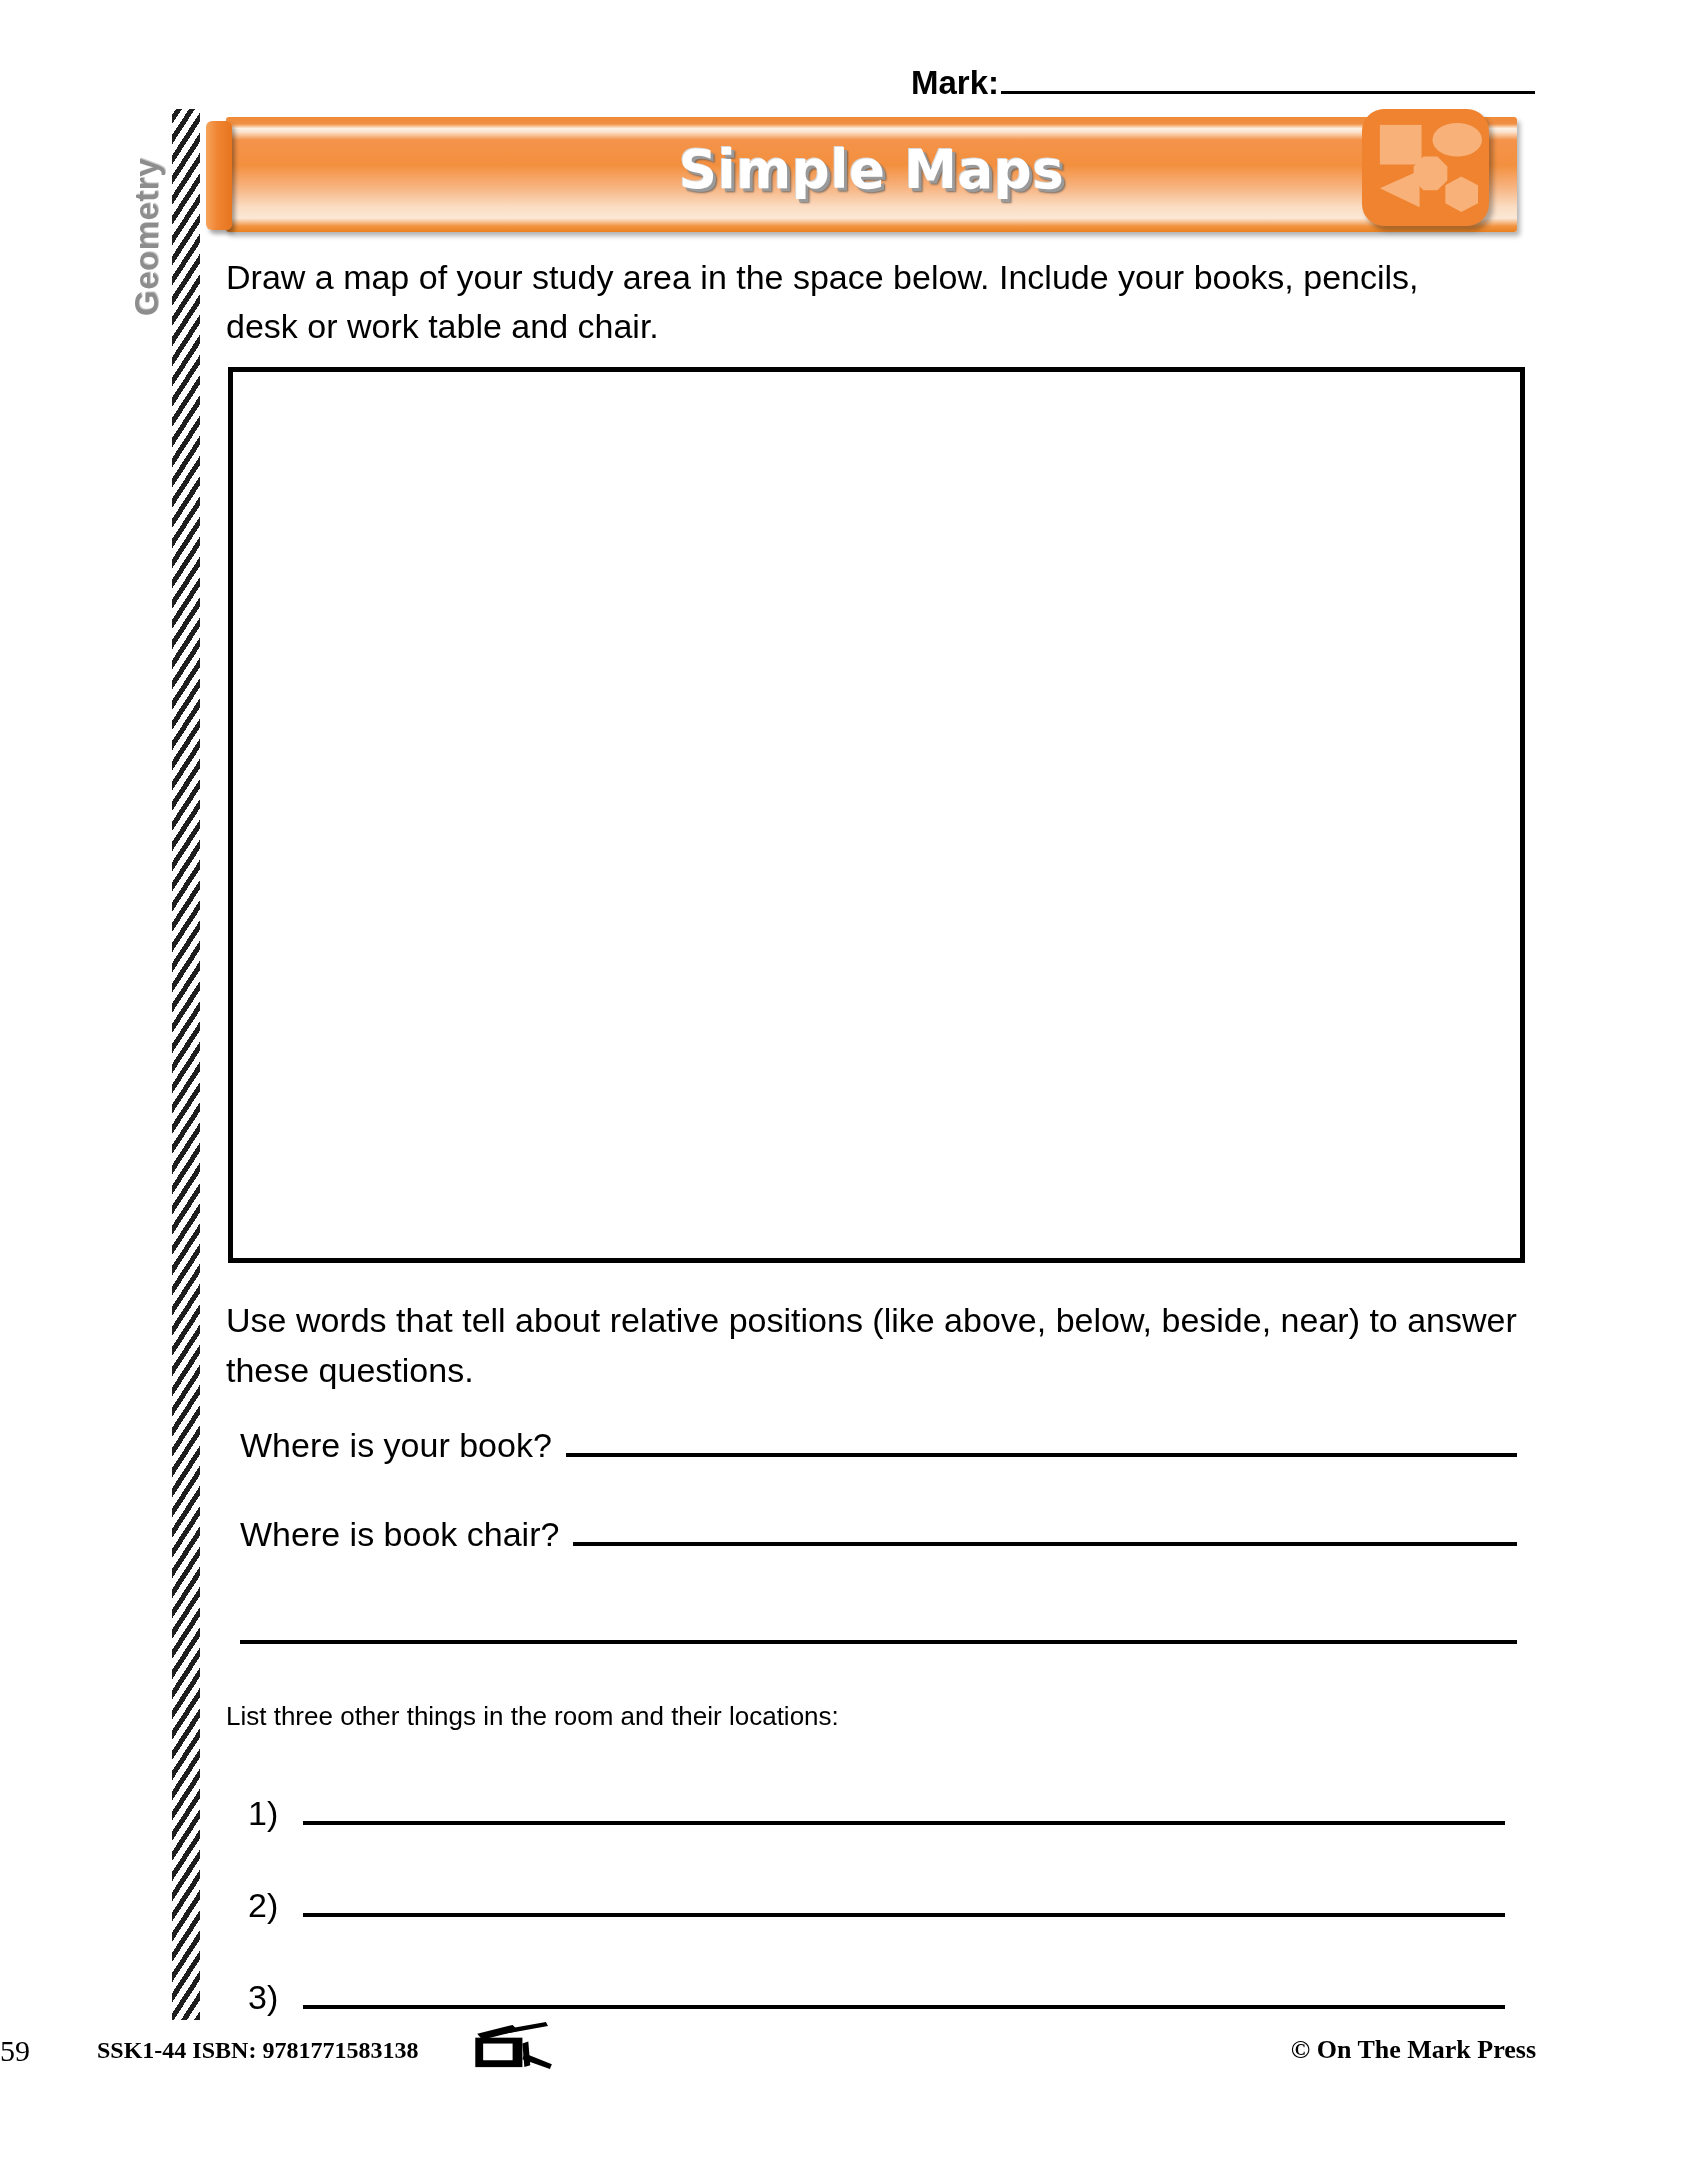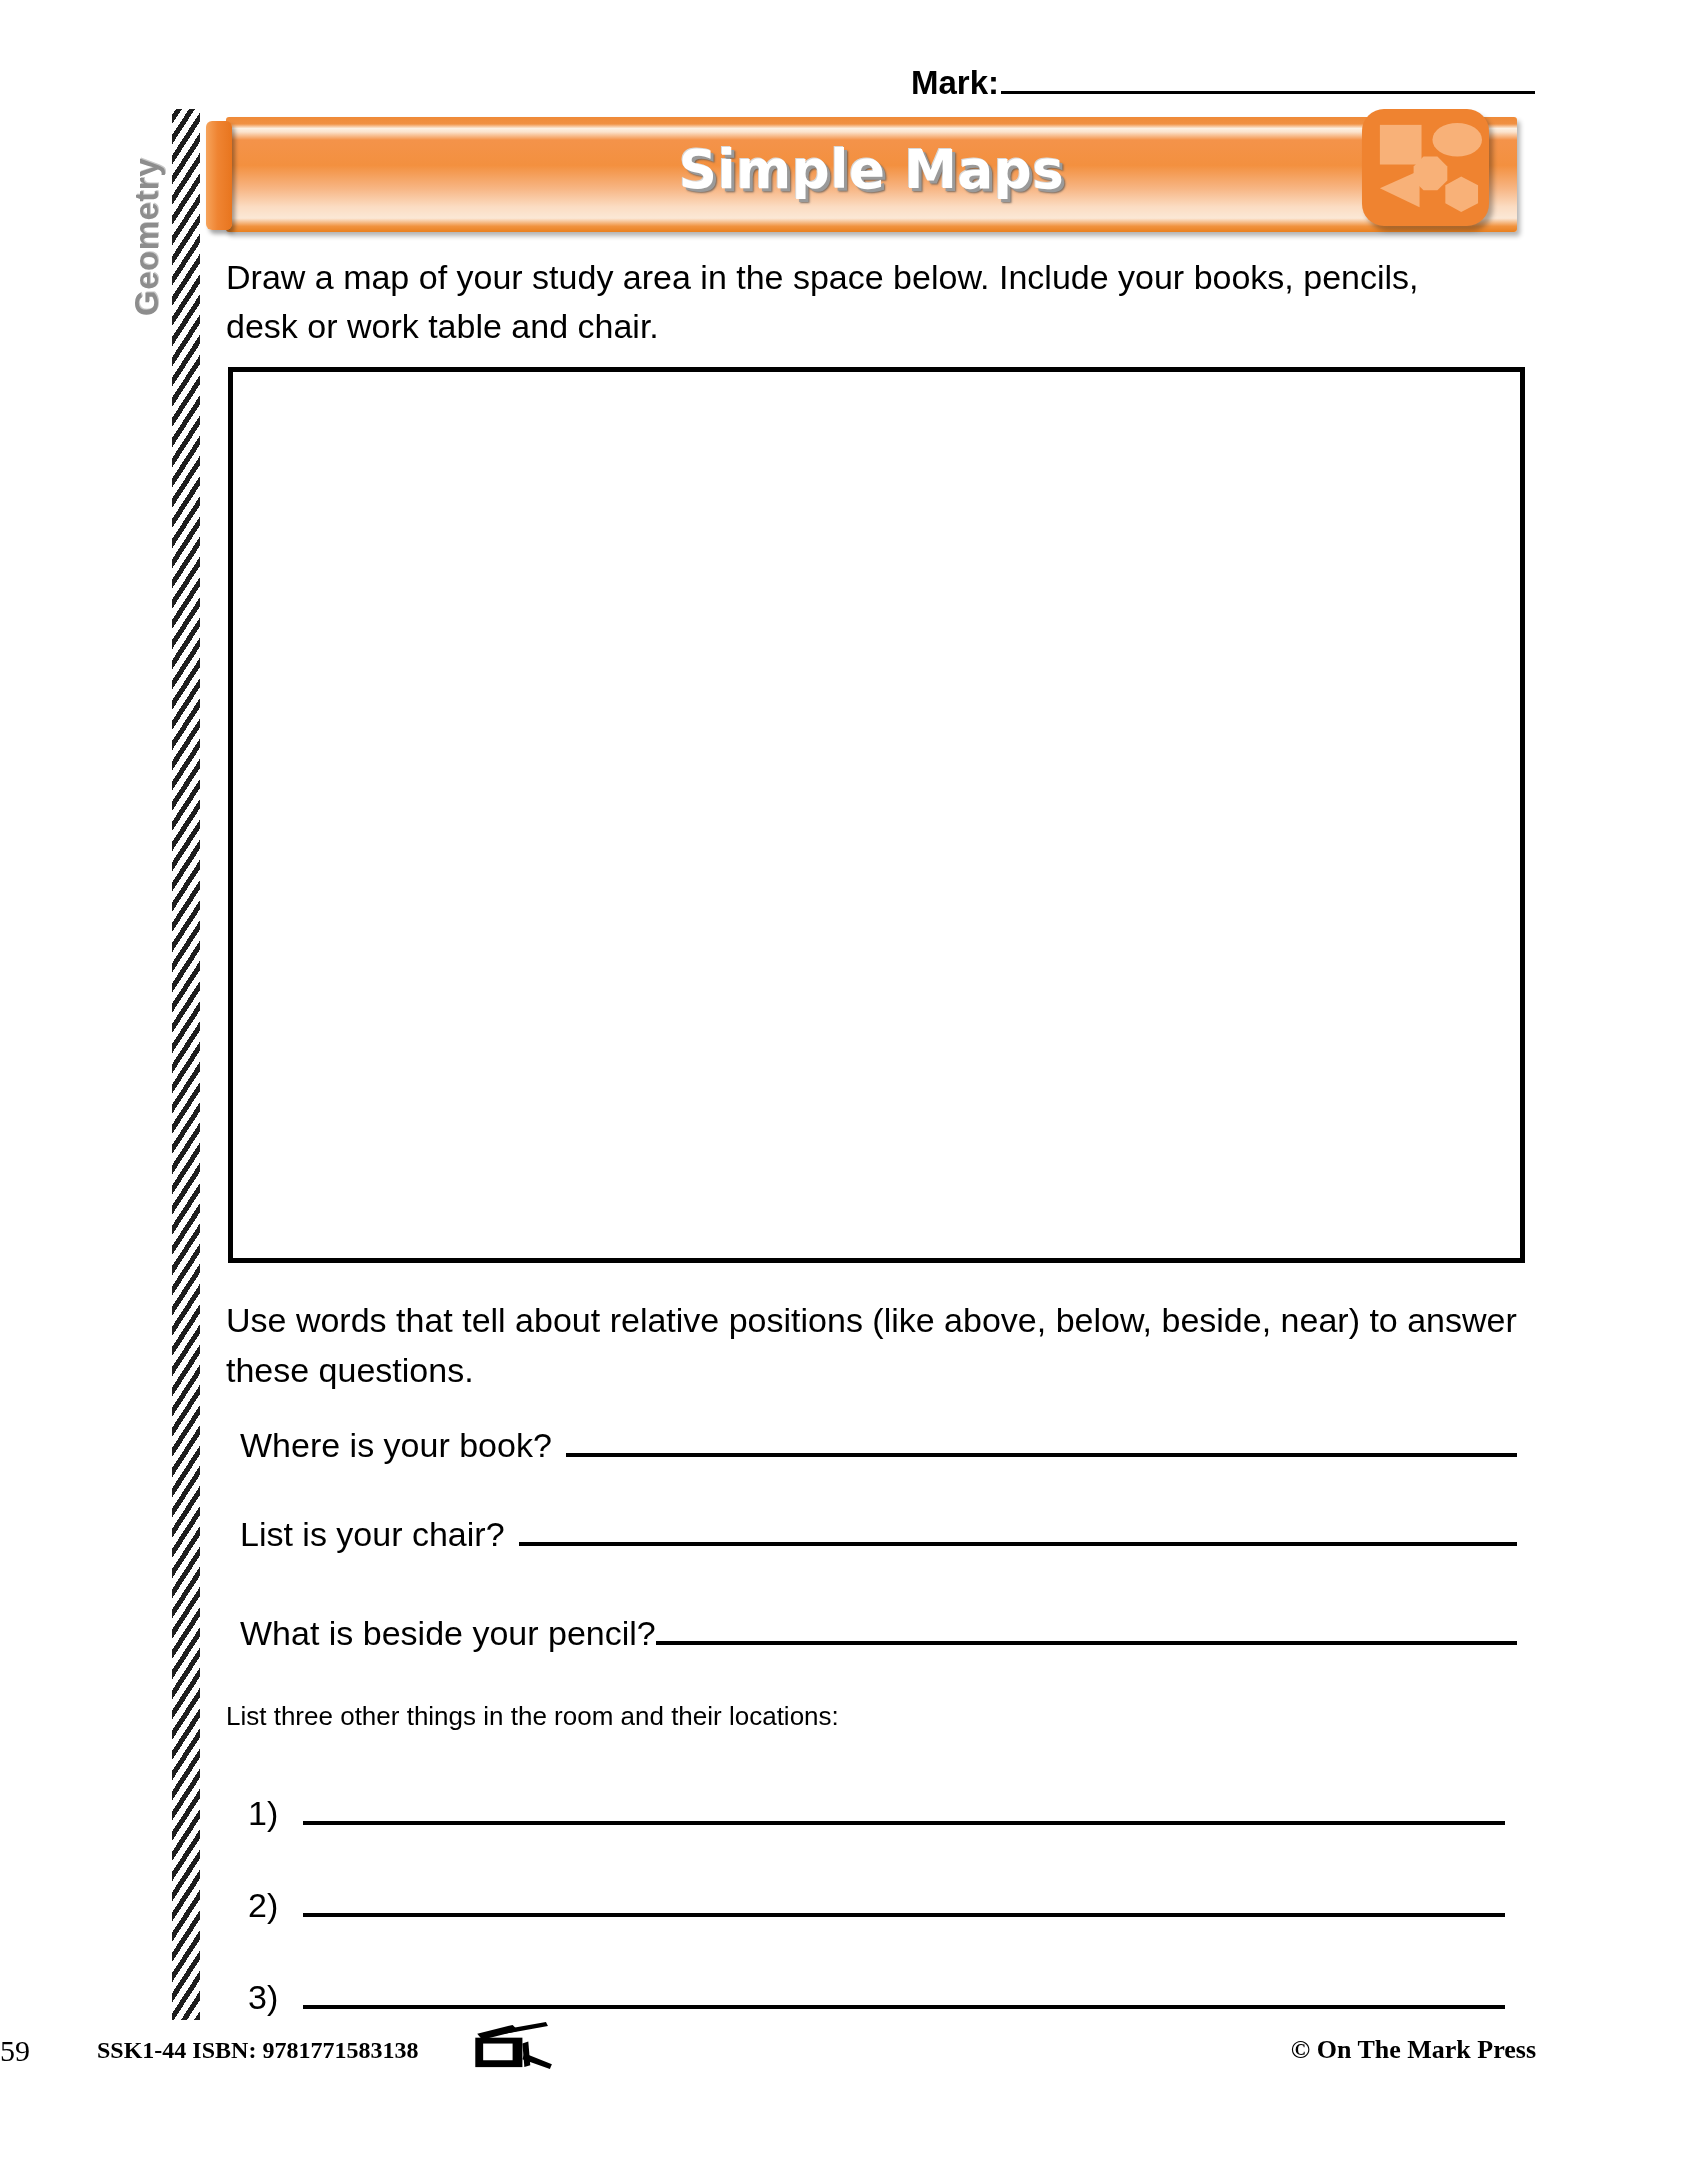--- a/index.html
+++ b/index.html
@@ -301,27 +301,26 @@
 
 <div class="rel-instruction">Use words that tell about relative positions (like above, below, beside, near) to answer these questions.</div>
 
 <div class="q-row" style="top:1426px;">
   <span class="q-label">Where is your book?</span>
   <span class="q-gap"></span>
   <span class="q-blank"></span>
 </div>
 
 <div class="q-row" style="top:1515px;">
-  <span class="q-label">List is your chair?</span>
+  <span class="q-label">Where is book chair?</span>
   <span class="q-gap"></span>
   <span class="q-blank"></span>
 </div>
 
 <div class="q-row" style="top:1614px;">
-  <span class="q-label">What is beside your pencil?</span>
   <span class="q-blank"></span>
 </div>
 
 <div class="list-head">List three other things in the room and their locations:</div>
 
 <div class="num-row" style="top:1794px;">
   <span class="num-label">1)</span>
   <span class="num-blank"></span>
 </div>
 <div class="num-row" style="top:1886px;">

